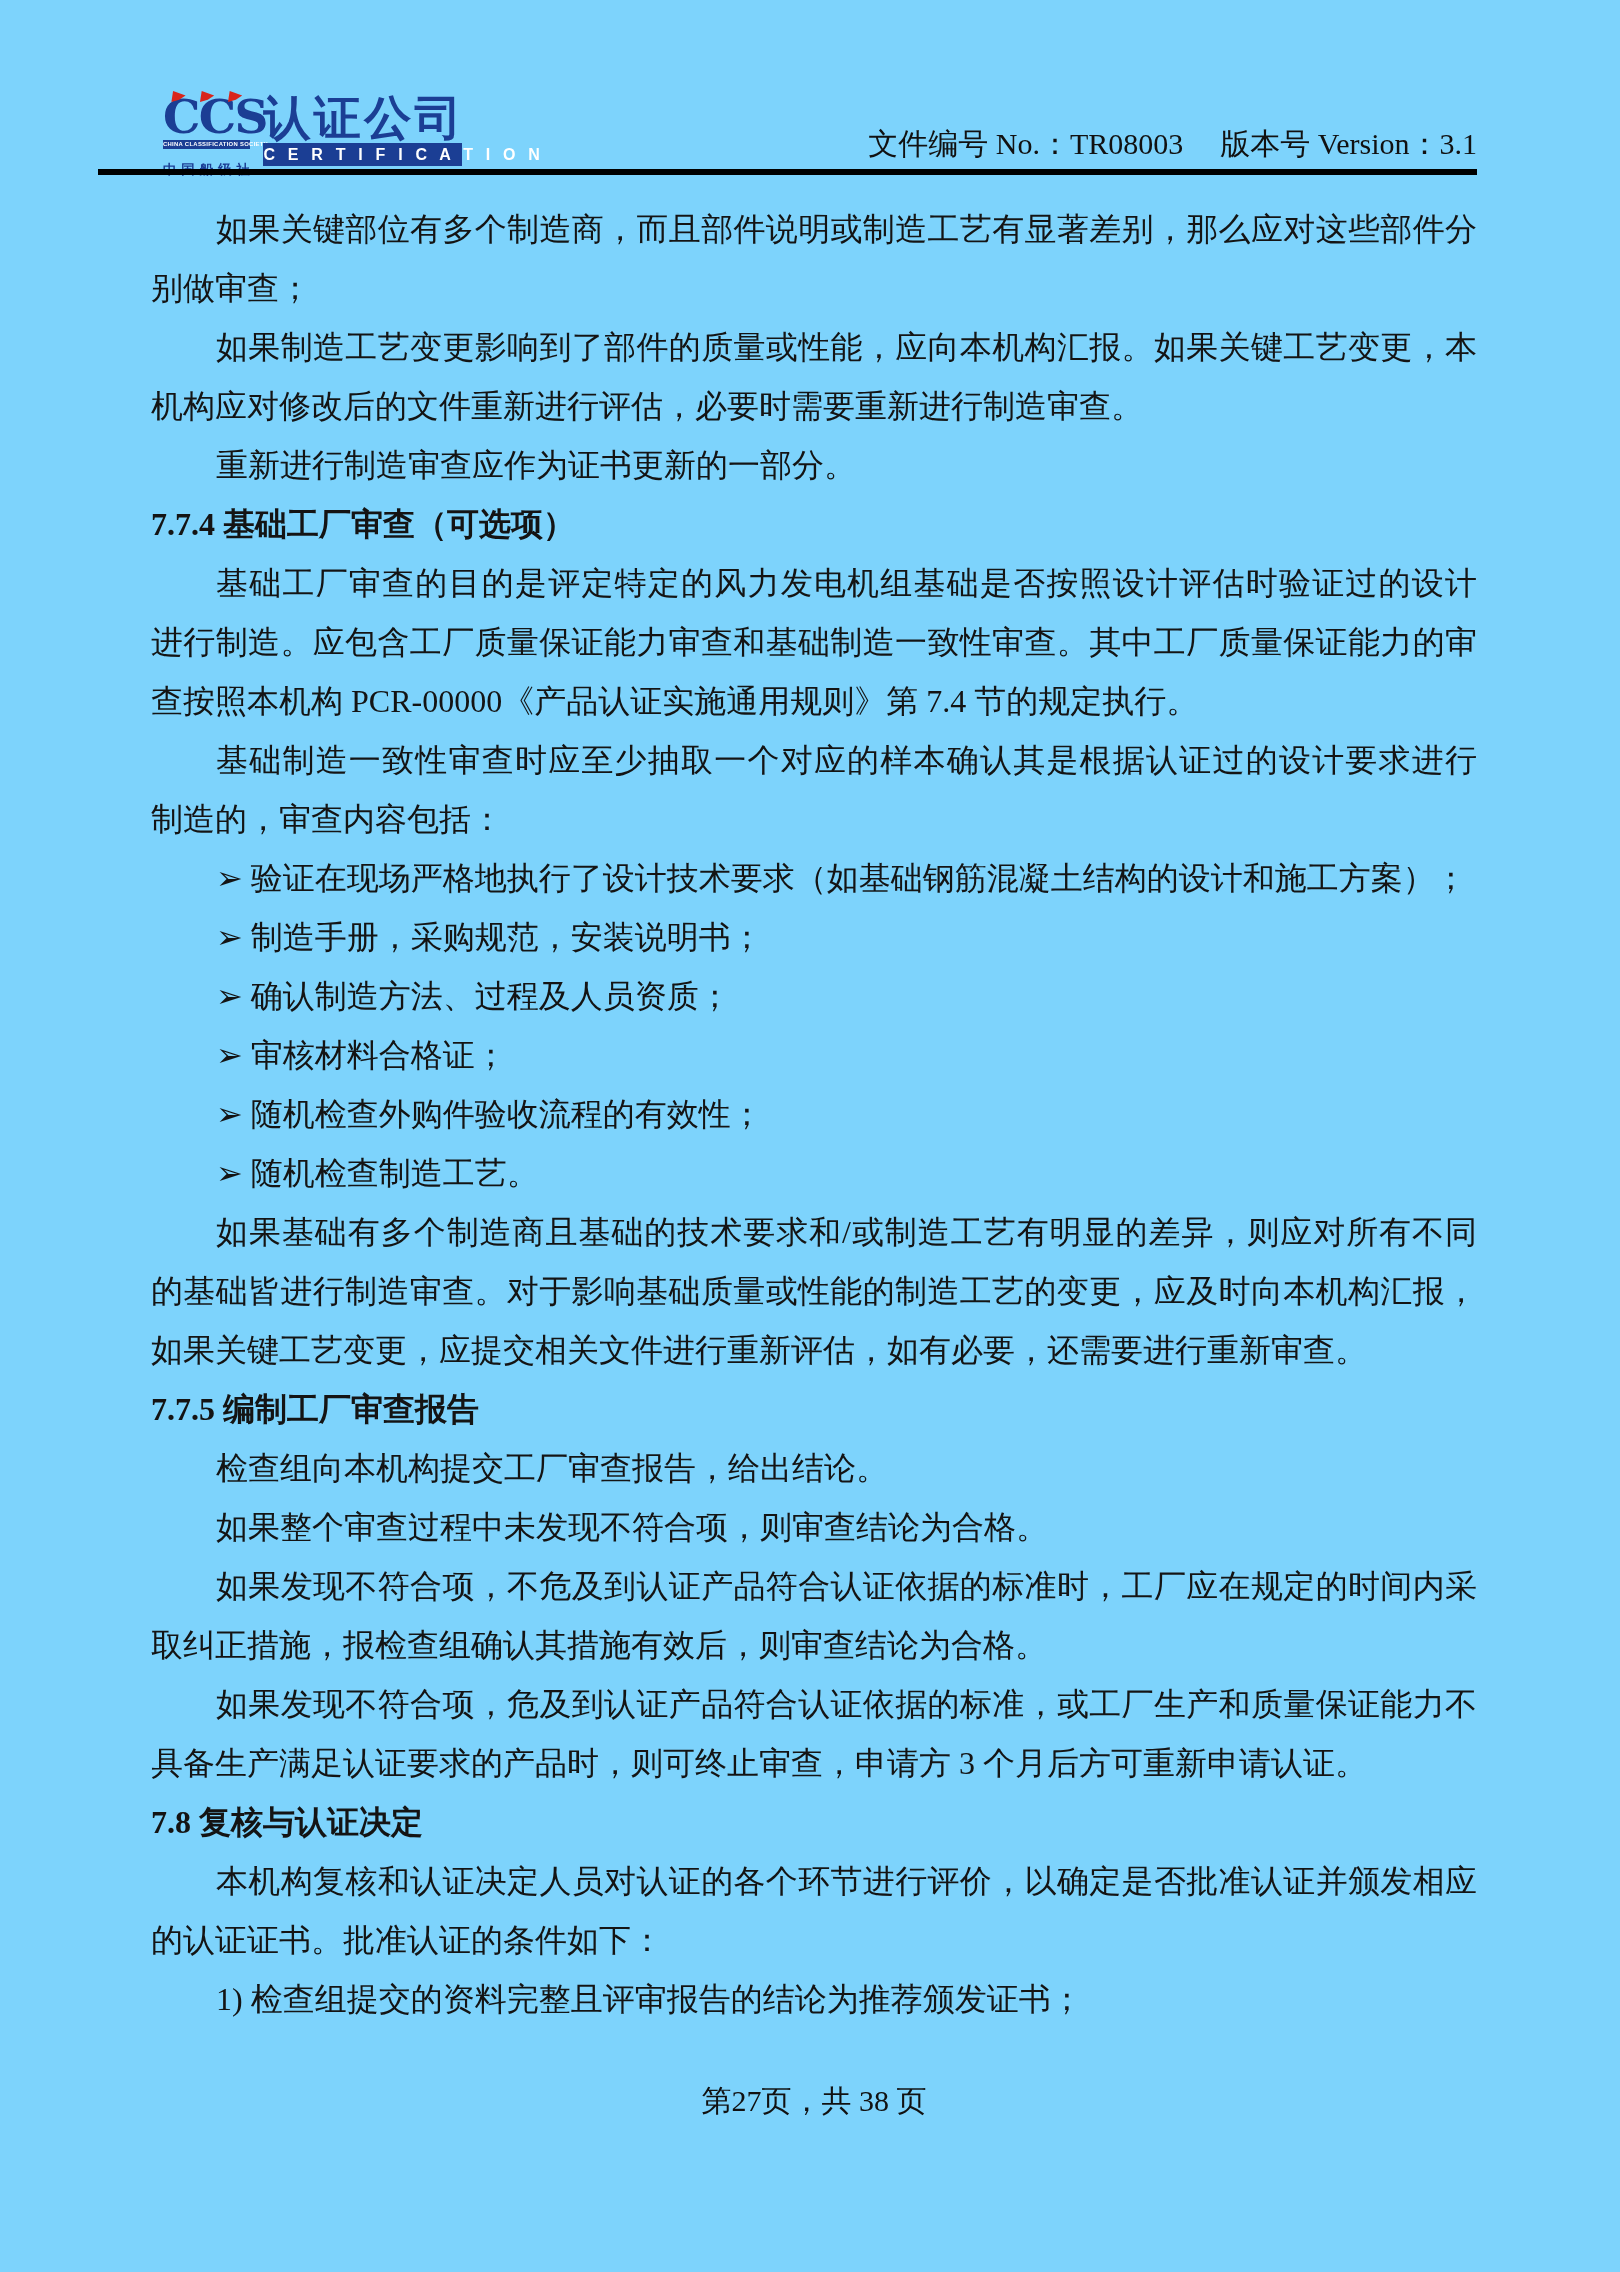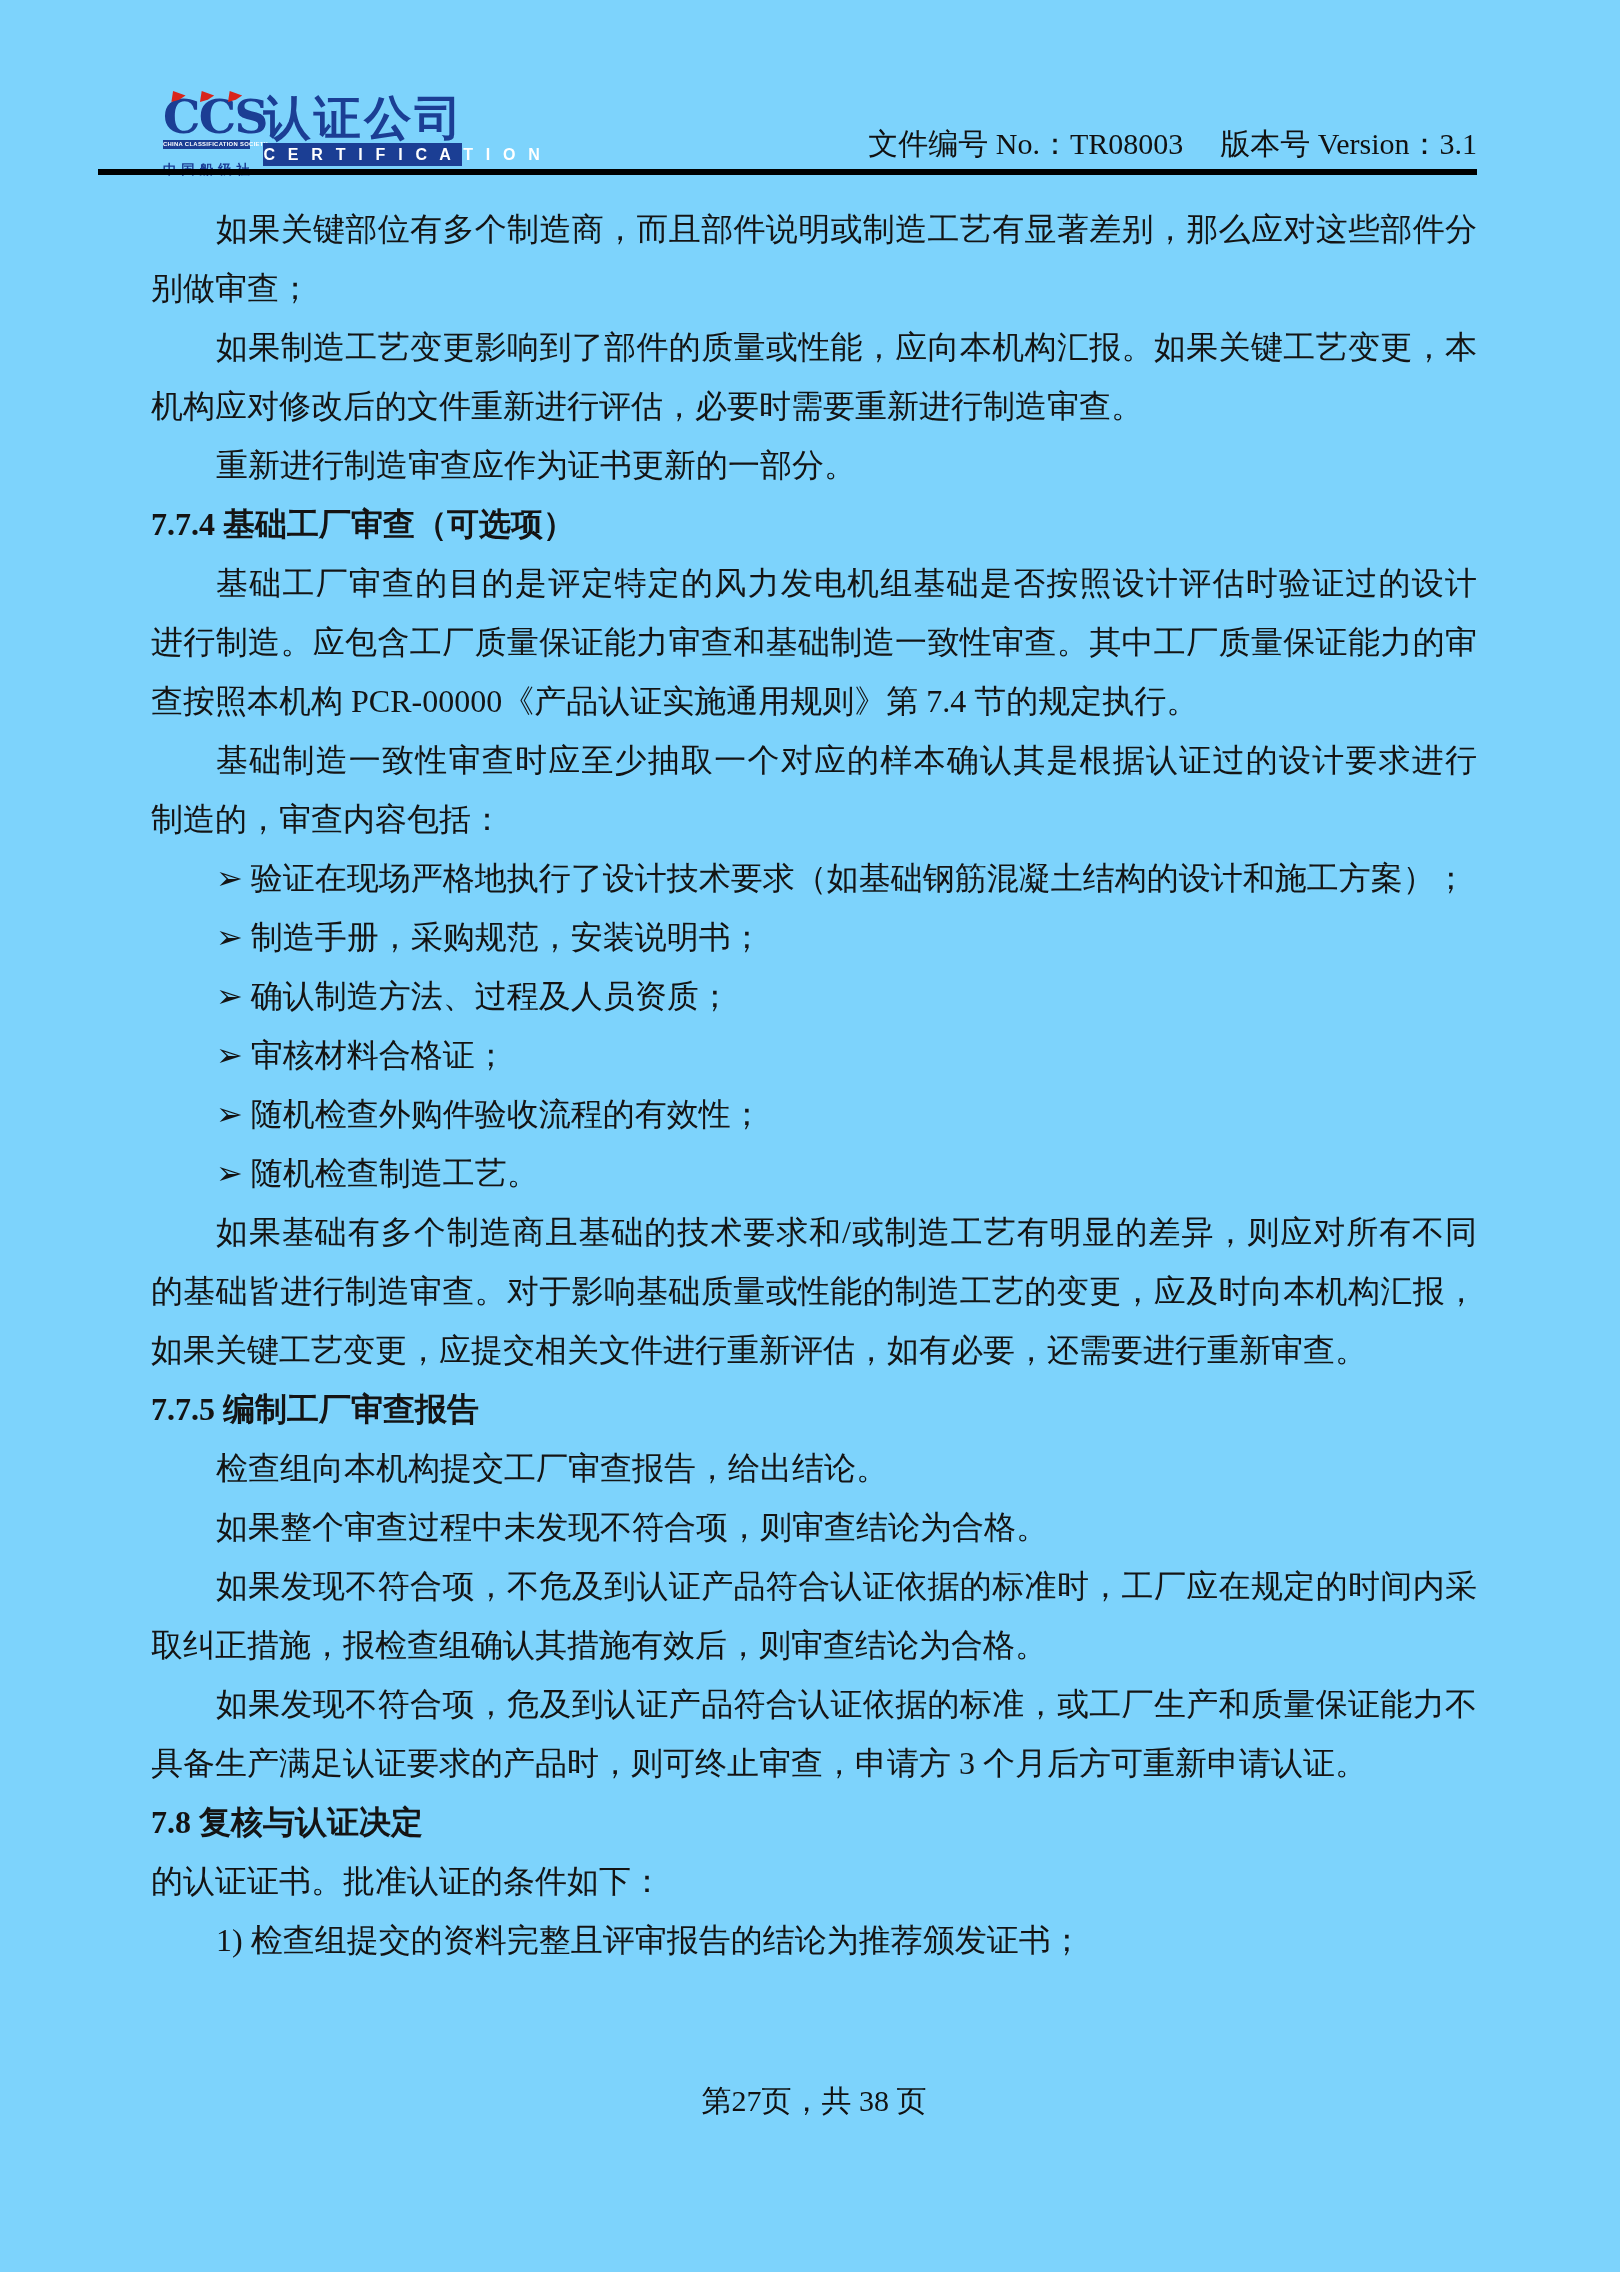--- a/index.html
+++ b/index.html
@@ -139,20 +139,21 @@
       <div class="line flush fill">的基础皆进行制造审查。对于影响基础质量或性能的制造工艺的变更，应及时向本机构汇报，</div>
       <div class="line flush">如果关键工艺变更，应提交相关文件进行重新评估，如有必要，还需要进行重新审查。</div>
       <div class="line heading">7.7.5 编制工厂审查报告</div>
       <div class="line indent">检查组向本机构提交工厂审查报告，给出结论。</div>
       <div class="line indent">如果整个审查过程中未发现不符合项，则审查结论为合格。</div>
       <div class="line indent fill">如果发现不符合项，不危及到认证产品符合认证依据的标准时，工厂应在规定的时间内采</div>
       <div class="line flush">取纠正措施，报检查组确认其措施有效后，则审查结论为合格。</div>
       <div class="line indent fill">如果发现不符合项，危及到认证产品符合认证依据的标准，或工厂生产和质量保证能力不</div>
       <div class="line flush">具备生产满足认证要求的产品时，则可终止审查，申请方 3 个月后方可重新申请认证。</div>
       <div class="line heading">7.8 复核与认证决定</div>
+      <div class="line indent fill">本机构复核和认证决定人员对认证的各个环节进行评价，以确定是否批准认证并颁发相应</div>
       <div class="line flush">的认证证书。批准认证的条件如下：</div>
       <div class="line indent">1) 检查组提交的资料完整且评审报告的结论为推荐颁发证书；</div>
     </main>
 
   <footer class="footer">
     <span>第27页，共 38 页</span>
   </footer>
 
 </div>
 

